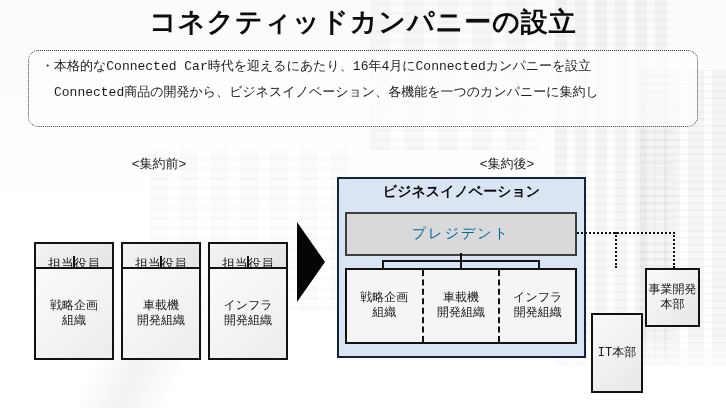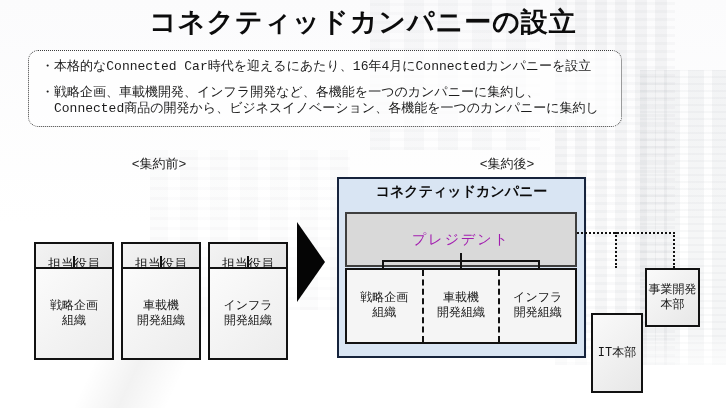--- a/index.html
+++ b/index.html
@@ -35,21 +35,21 @@
   .bg-fadeR{left:540px;top:340px;width:186px;height:68px;
     background:linear-gradient(180deg, rgba(255,255,255,.2), #ffffff 70%);}
 
   
   .title{
     position:absolute;left:0;top:4px;width:726px;text-align:center;
     font-size:27px;font-weight:bold;letter-spacing:1px;color:#0c0c0c;
   }
   
   .summary{
-    position:absolute;left:28px;top:50px;width:594px;height:77px;
+    position:absolute;left:28px;top:50px;width:670px;height:77px;
     border:1.5px dotted #3c3c3c;border-radius:10px;box-sizing:border-box;
     padding:8px 12px 0 12px;background:rgba(255,255,255,.65);
     font-size:13px;line-height:16px;color:#1c1c1c;
   }
   .summary p{margin:0;}
   .summary .p1{margin-bottom:10px;}
   .summary .indent{padding-left:13px;}
 
   
   .seclabel{position:absolute;width:120px;text-align:center;font-size:13px;color:#222;}
@@ -82,24 +82,24 @@
   
   .company{
     position:absolute;left:337px;top:177px;width:249px;height:181px;
     box-sizing:border-box;border:2px solid #16233c;background:#d9e5f3;
   }
   .company-title{
     position:absolute;left:337px;top:183px;width:249px;text-align:center;
     font-size:14px;font-weight:bold;color:#0c0c0c;
   }
   .president{
-    position:absolute;left:345px;top:212px;width:232px;height:55px;
+    position:absolute;left:345px;top:212px;width:232px;height:44px;
     box-sizing:border-box;border:2px solid #3f3f3f;background:#d9d9d9;
     display:flex;align-items:center;justify-content:center;
-    font-size:14px;color:#a21caf;letter-spacing:2px;
+    font-size:14px;color:#0369a1;letter-spacing:2px;
   }
   .cline{position:absolute;background:#121212;}
   .v-mid{left:460px;top:253px;width:2px;height:15px;}
   .h-bar{left:382px;top:260px;width:158px;height:2px;}
   .v-l{left:382px;top:260px;width:2px;height:9px;}
   .v-r{left:538px;top:260px;width:2px;height:9px;}
   .orgrow{
     position:absolute;left:345px;top:268px;width:232px;height:76px;
     box-sizing:border-box;border:2px solid #121212;background:#f5f5f5;
     display:flex;
@@ -128,21 +128,20 @@
   <div class="bg bg-b2"></div>
   <div class="bg bg-b3"></div>
   <div class="bg bg-b4"></div>
   <div class="bg bg-streak"></div>
   <div class="bg bg-fadeR"></div>
 
   <div class="title">コネクティッドカンパニーの設立</div>
 
   <div class="summary">
     <p class="p1">・本格的なConnected Car時代を迎えるにあたり、16年4月にConnectedカンパニーを設立</p>
-    <p>・戦略企画、車載機開発、インフラ開発など、各機能を一つのカンパニーに集約し、</p>
     <p class="indent">Connected商品の開発から、ビジネスイノベーション、各機能を一つのカンパニーに集約し</p>
   </div>
 
   <div class="seclabel lbl-after">&lt;集約後&gt;</div>
   <div class="seclabel lbl-before">&lt;集約前&gt;</div>
 
   <div class="obox exec c0">担当役員</div>
   <div class="obox exec c1">担当役員</div>
   <div class="obox exec c2">担当役員</div>
 
@@ -156,21 +155,21 @@
   <div class="obox lorg c1">
     <span><span>車載機</span><br><span>開発組織</span></span>
   </div>
   <div class="obox lorg c2">
     <span><span>インフラ</span><br><span>開発組織</span></span>
   </div>
 
   <div class="arrow"></div>
 
   <div class="company"></div>
-  <div class="company-title">コネクティッドカンパニー</div>
+  <div class="company-title">ビジネスイノベーション</div>
 
   <div class="president">プレジデント</div>
 
   <div class="cline v-mid"></div>
   <div class="cline h-bar"></div>
   <div class="cline v-l"></div>
   <div class="cline v-r"></div>
 
   <div class="orgrow">
     <div class="orgcell">

